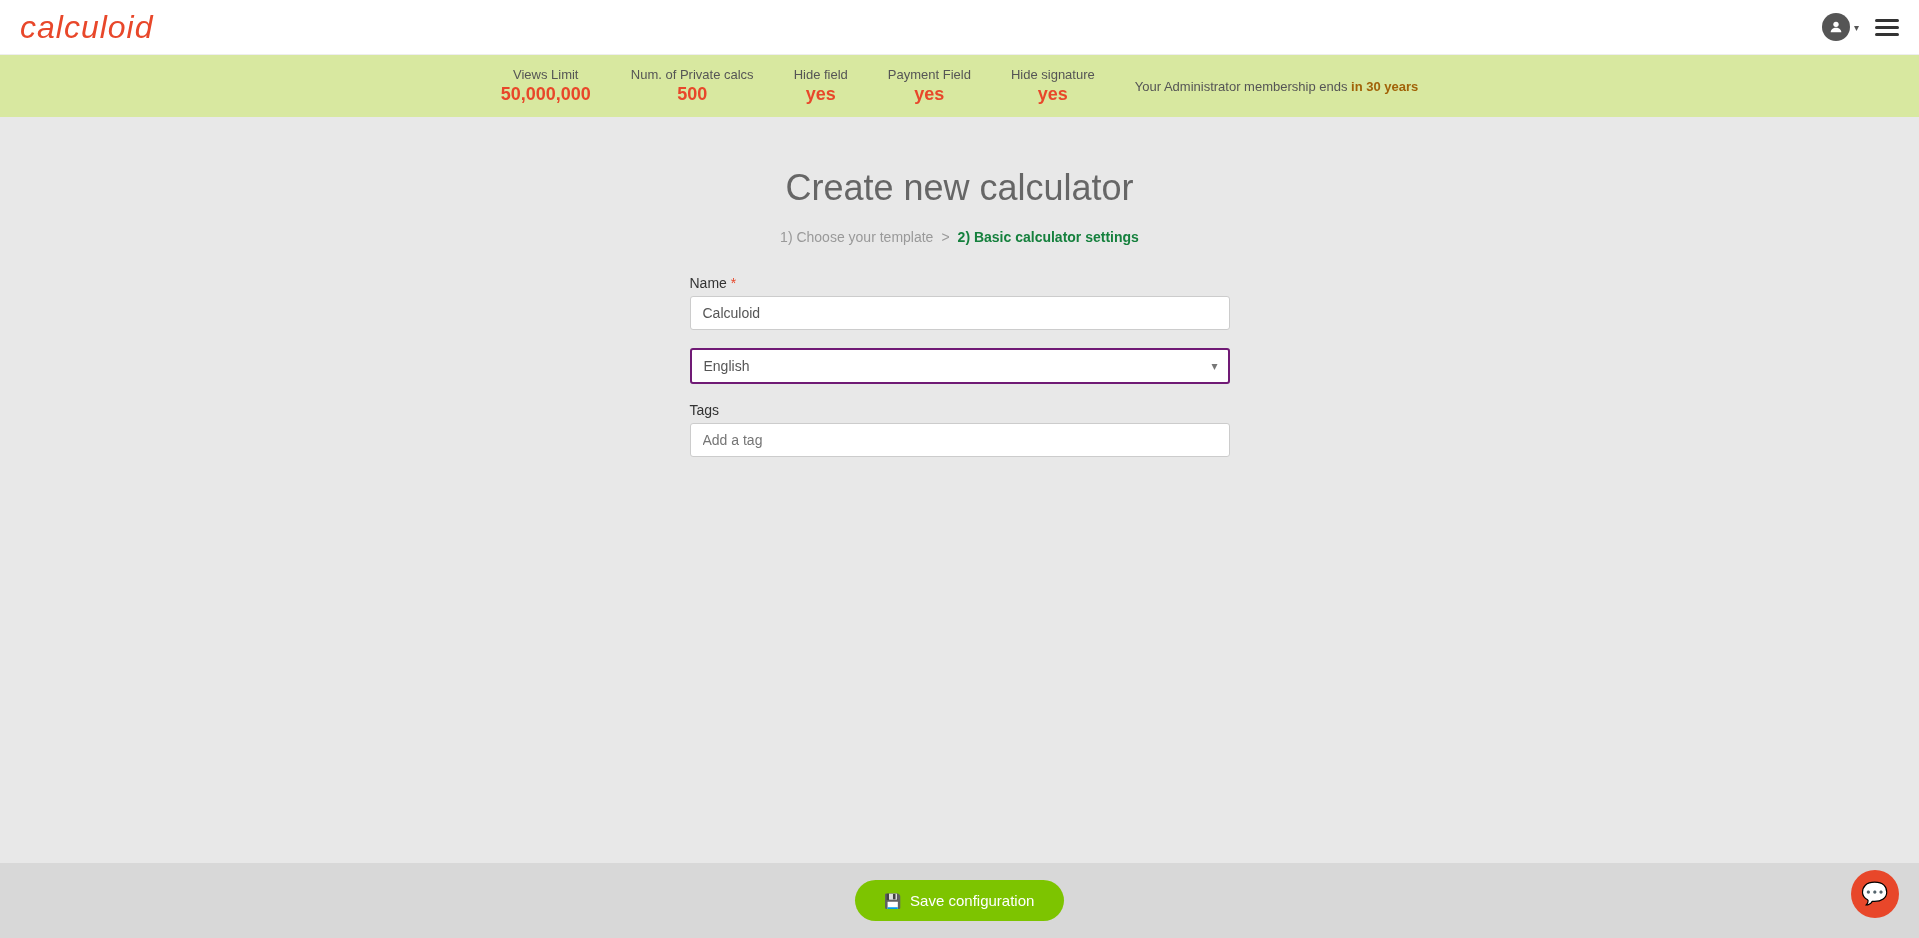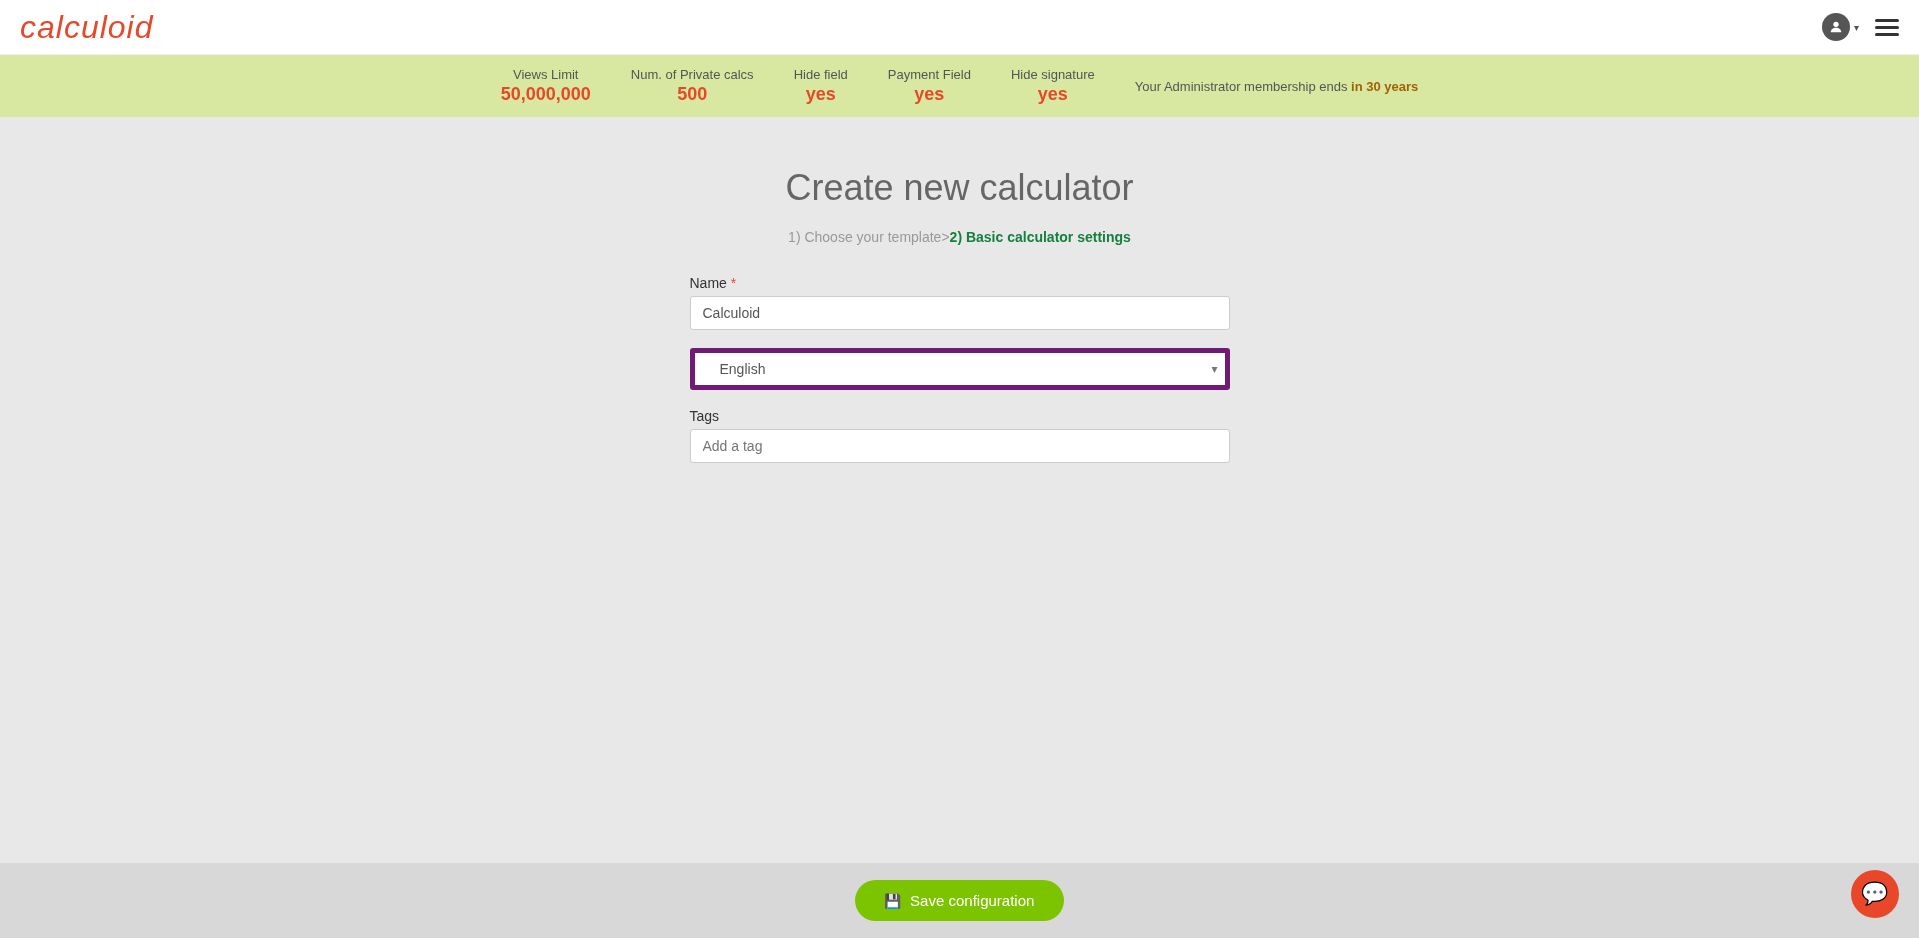--- a/index.html
+++ b/index.html
@@ -107,21 +107,21 @@
       color: #666;
       font-weight: 300;
       margin-bottom: 20px;
     }
     .breadcrumb {
       font-size: 14px;
       color: #777;
       margin-bottom: 30px;
       display: flex;
       align-items: center;
-      gap: 0;
+      gap: 8px;
     }
     .breadcrumb .step1 {
       color: #999;
     }
     .breadcrumb .arrow {
       color: #999;
     }
     .breadcrumb .step2 {
       color: #15803d;
       font-weight: bold;
@@ -163,22 +163,22 @@
       background: #fff;
       height: 80px;
       resize: vertical;
       outline: none;
     }
     .form-select-wrap {
       position: relative;
     }
     .form-select {
       width: 100%;
-      padding: 8px 25px;
-      border: 5px solid #701a75;
+      padding: 8px 12px;
+      border: 2px solid #701a75;
       border-radius: 3px;
       font-size: 14px;
       color: #555;
       background: #fff;
       appearance: none;
       outline: none;
       cursor: pointer;
     }
     .select-arrow {
       position: absolute;

